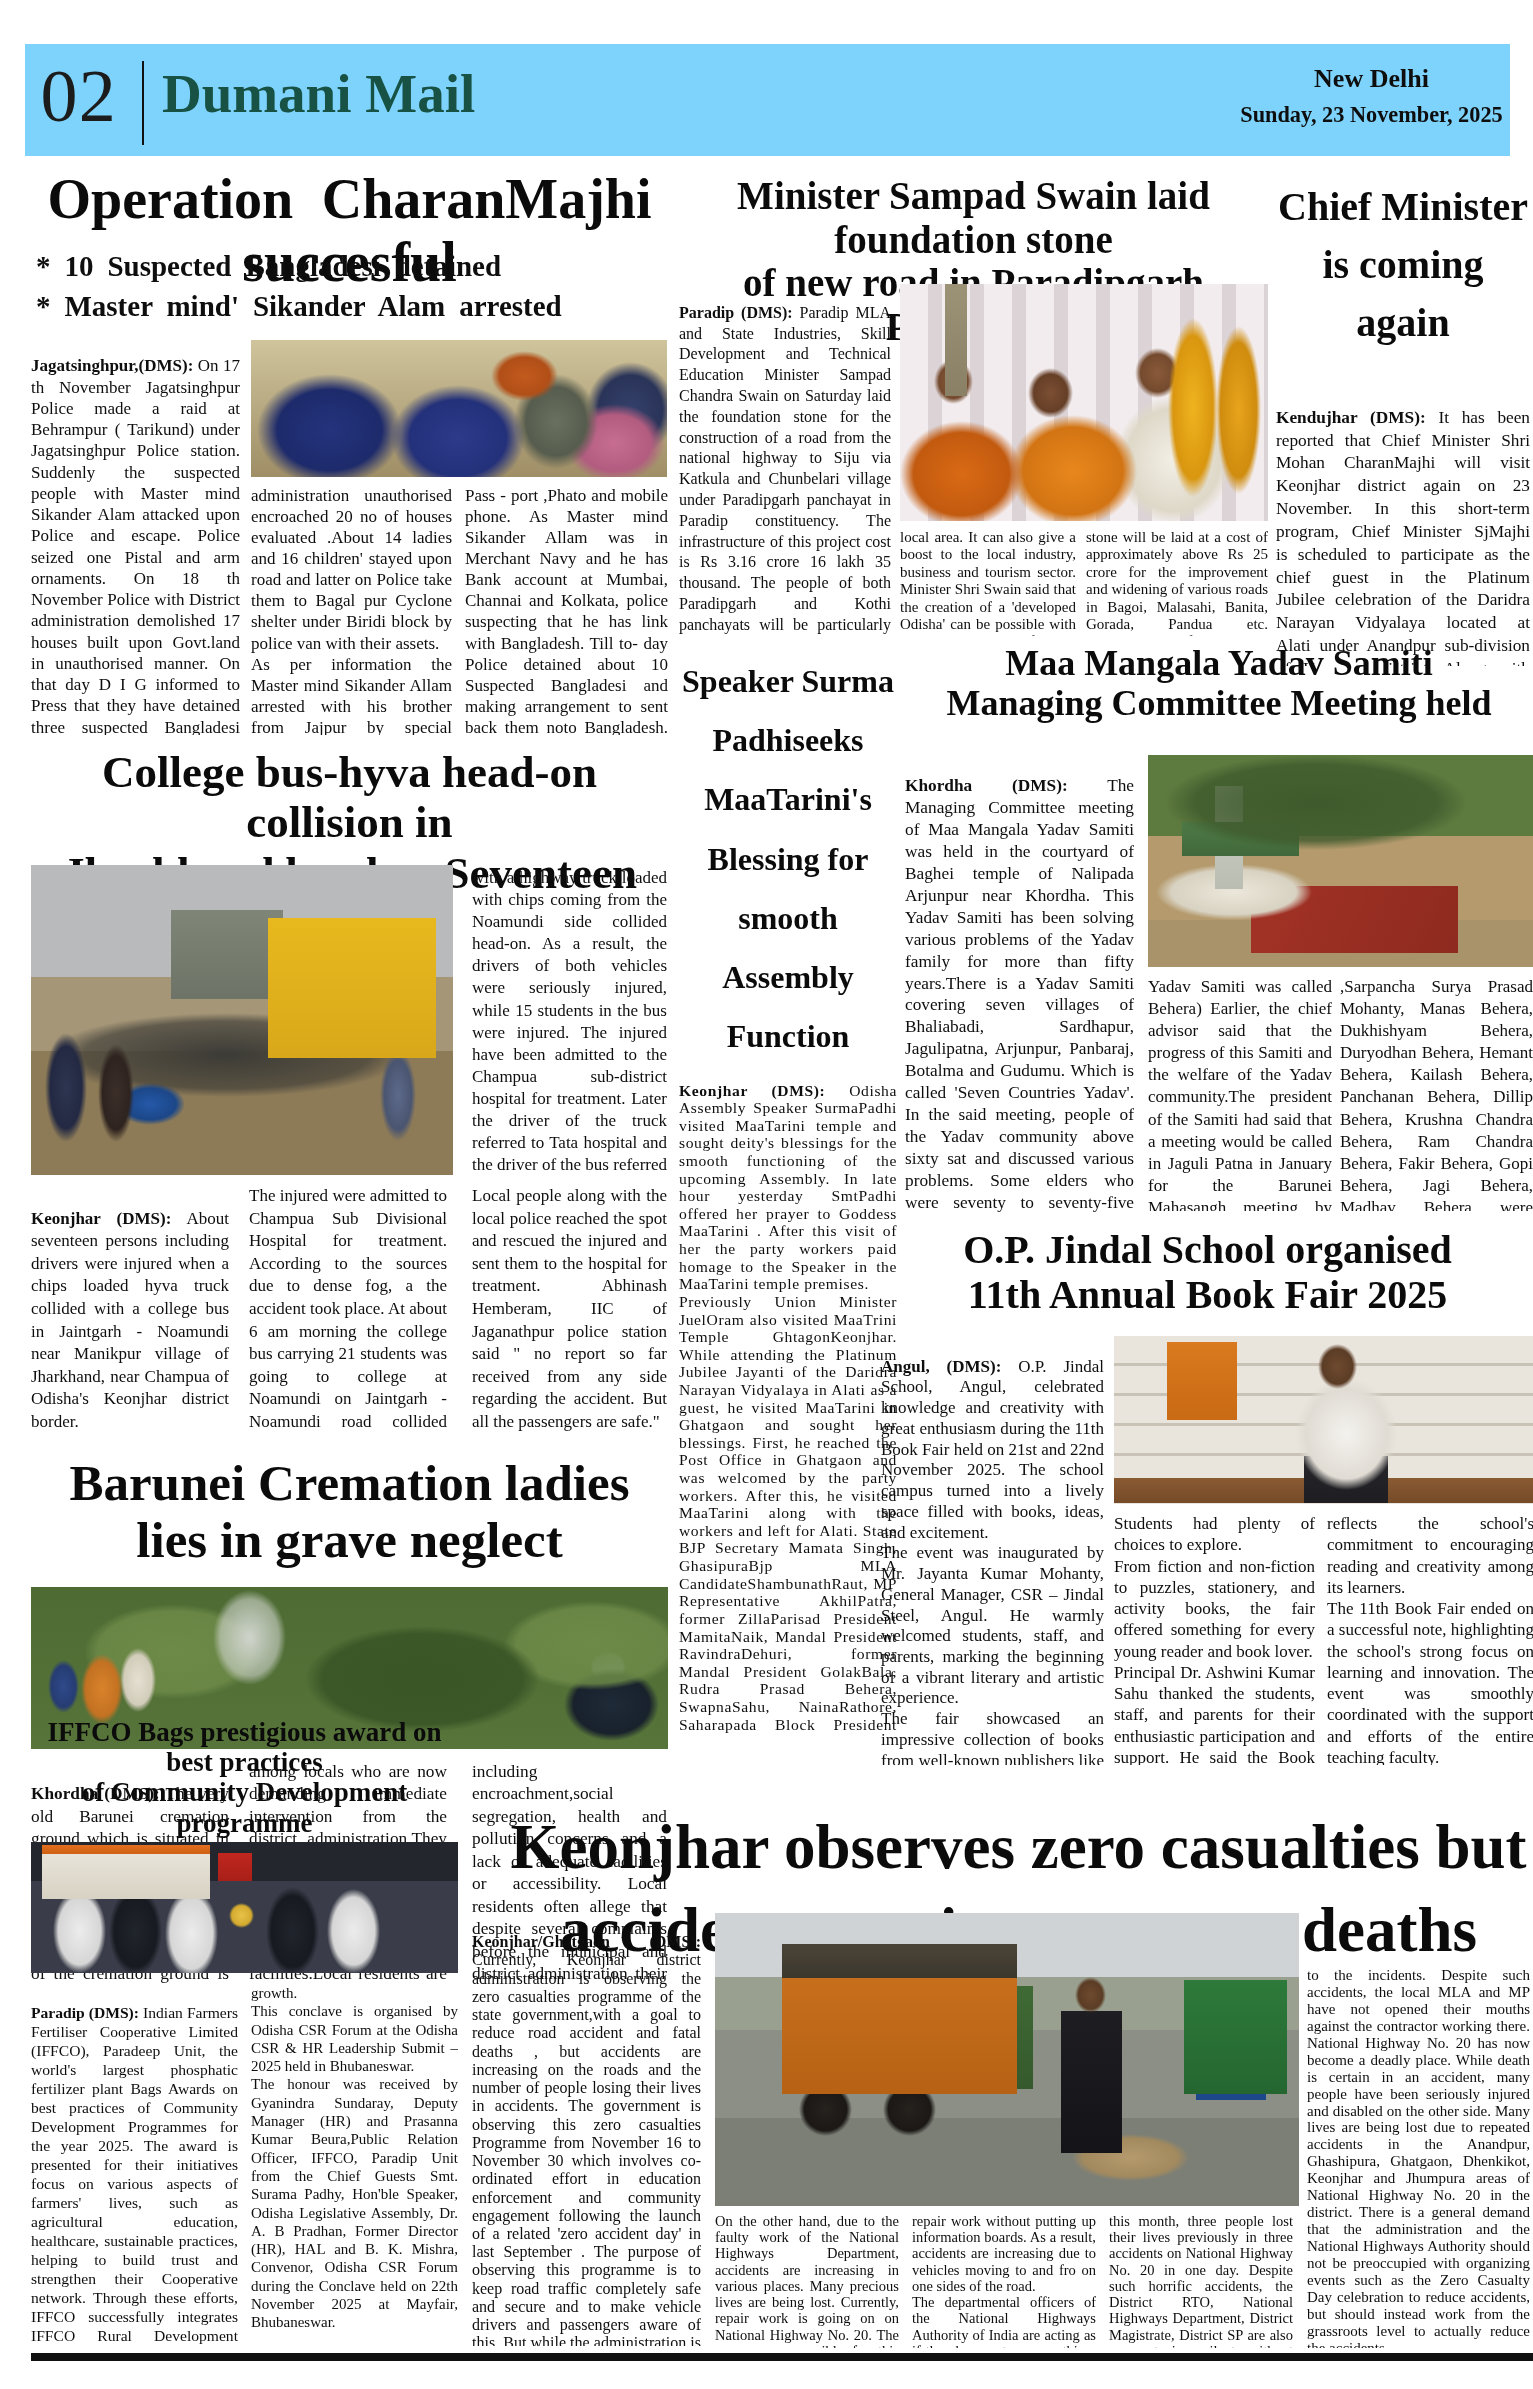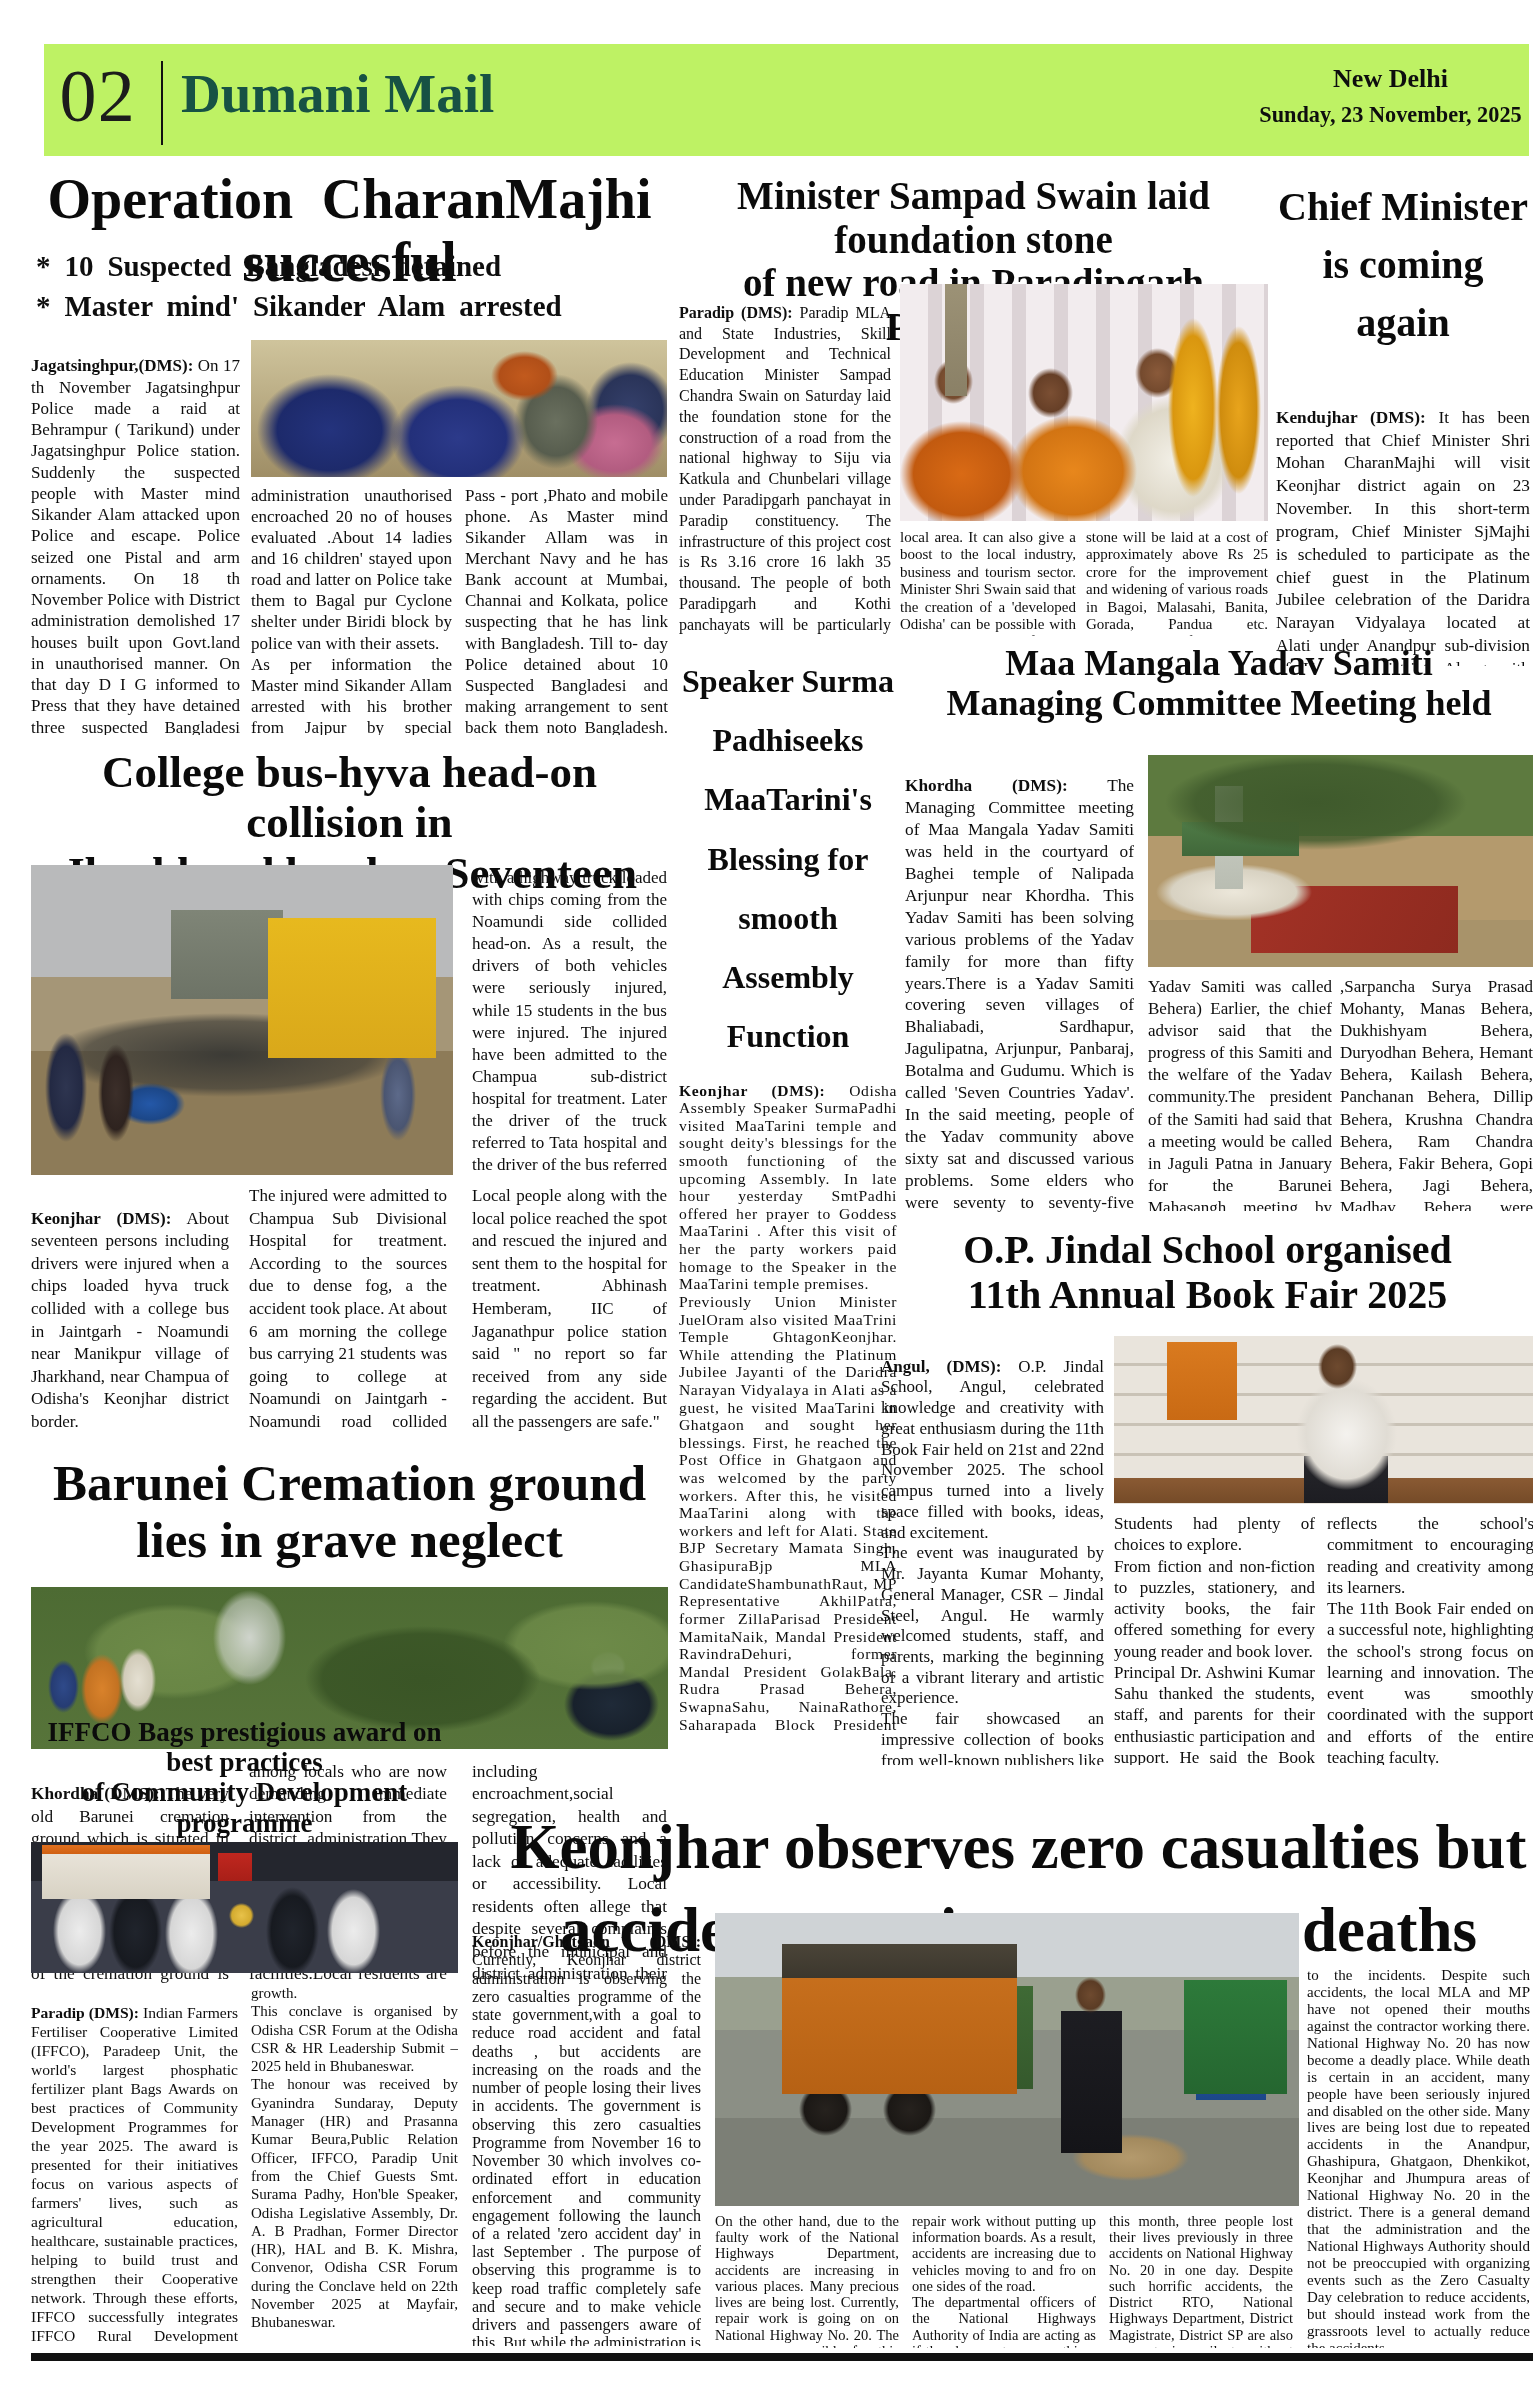--- a/index.html
+++ b/index.html
@@ -11,21 +11,21 @@
   .body-col{text-align:justify;white-space:pre-line;overflow:hidden;}
   .dateline{font-weight:bold;}
   .photo{position:absolute;background-repeat:no-repeat;overflow:hidden;}
   .rule{background:#111;}
 </style>
 </head>
 <body>
 
 <div class="page">
 
-  <header class="abs" style="left:25px;top:44px;width:1485px;height:112px;background:#bef264;margin-left:19px;">
+  <header class="abs" style="left:25px;top:44px;width:1485px;height:112px;background:#7dd3fc;">
     <div class="abs" style="left:15.6px;top:10px;font-size:74px;font-weight:400;color:#1c1c1c;letter-spacing:1.1px;">02</div>
     <div class="abs rule" style="left:117px;top:17px;width:1.7px;height:84px;"></div>
     <div class="abs" style="left:137px;top:18px;font-size:55px;font-weight:bold;color:#175244;">Dumani Mail</div>
     <div class="abs" style="left:1218px;top:20px;width:257px;text-align:center;font-size:26px;font-weight:bold;">New Delhi</div>
     <div class="abs" style="left:1179px;top:58px;width:335px;text-align:center;font-size:22.3px;font-weight:bold;">Sunday, 23 November, 2025</div>
   </header>
 
   <section>
     <h1 class="abs headline" style="left:31px;top:168px;width:637px;margin:0;font-size:56px;word-spacing:14.5px;">Operation CharanMajhi succesful</h1>
     <div class="abs bullet" style="left:36px;top:250px;font-size:29px;word-spacing:6.7px;">* 10 Suspected Bangladesi detained</div>
@@ -137,21 +137,21 @@
                   radial-gradient(closest-side,#ece7da,#d8d2c2 80%,rgba(0,0,0,0)),
                   linear-gradient(115deg,#a33226,#8e2a1f),
                   linear-gradient(180deg,#5d7a3f 0 38%,#b49a6d 38% 78%,#a8936a 78% 100%);
                 background-size:302px 95px,117px 34px,28px 103px,156px 56px,207px 67px,385px 212px;
                 background-position:17px 0,34px 67px,67px 31px,8.4px 109px,103px 131px,0 0;"></div>
     <div class="abs body-col" style="left:1148px;top:976px;width:184px;height:235px;font-size:17px;line-height:1.3;">Yadav Samiti was called Behera) Earlier, the chief advisor said that the progress of this Samiti and the welfare of the Yadav community.The president of the Samiti had said that a meeting would be called in Jaguli Patna in January for the Barunei Mahasangh meeting by February 10, 2026. Nali Pada Arjun Pur</div>
     <div class="abs body-col" style="left:1340px;top:976px;width:193px;height:235px;font-size:17px;line-height:1.3;">,Sarpancha Surya Prasad Mohanty, Manas Behera, Dukhishyam Behera, Duryodhan Behera, Hemant Behera, Kailash Behera, Panchanan Behera, Dillip Behera, Krushna Chandra Behera, Ram Chandra Behera, Fakir Behera, Gopi Behera, Jagi Behera, Madhav Behera were prominently present.</div>
   </section>
 
   <section>
-    <h2 class="abs headline" style="left:31px;top:1455px;width:637px;margin:0;font-size:51px;">Barunei Cremation ground
+    <h2 class="abs headline" style="left:31px;top:1455px;width:637px;margin:0;font-size:51px;">Barunei Cremation ladies
 lies in grave neglect</h2>
     <div class="photo" style="left:31px;top:1587px;width:637px;height:162px;
                 background-color:#4d6b33;
                 background-image:
                   radial-gradient(closest-side,#cfd4cc,rgba(207,212,204,0.6) 80%,rgba(0,0,0,0)),
                   radial-gradient(closest-side,#d9822b,#c37222 78%,rgba(0,0,0,0)),
                   radial-gradient(closest-side,#e5e0d2,#d2ccba 78%,rgba(0,0,0,0)),
                   radial-gradient(closest-side,#2f4a8a,#263c73 78%,rgba(0,0,0,0)),
                   radial-gradient(closest-side,#6d8a48,rgba(109,138,72,0.85) 85%,rgba(0,0,0,0)),
                   radial-gradient(closest-side,#3a5526,rgba(58,85,38,0.9) 85%,rgba(0,0,0,0)),

